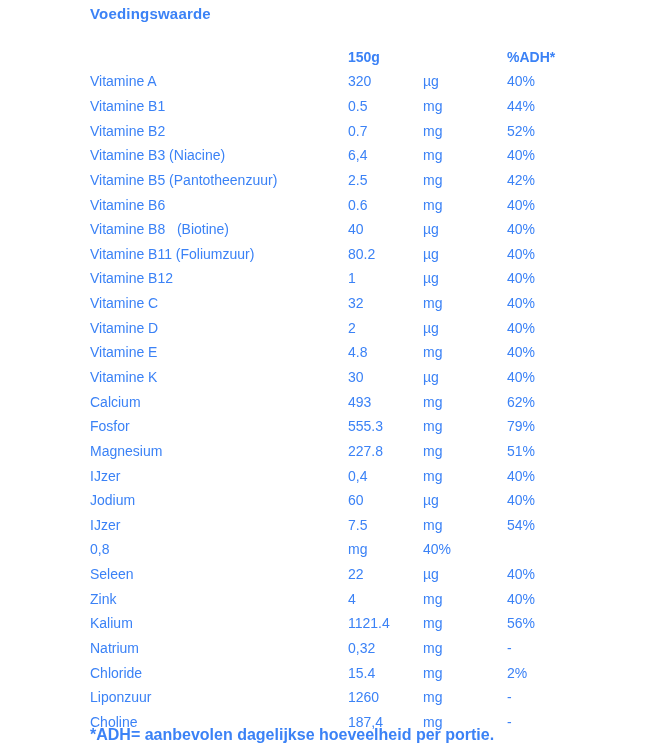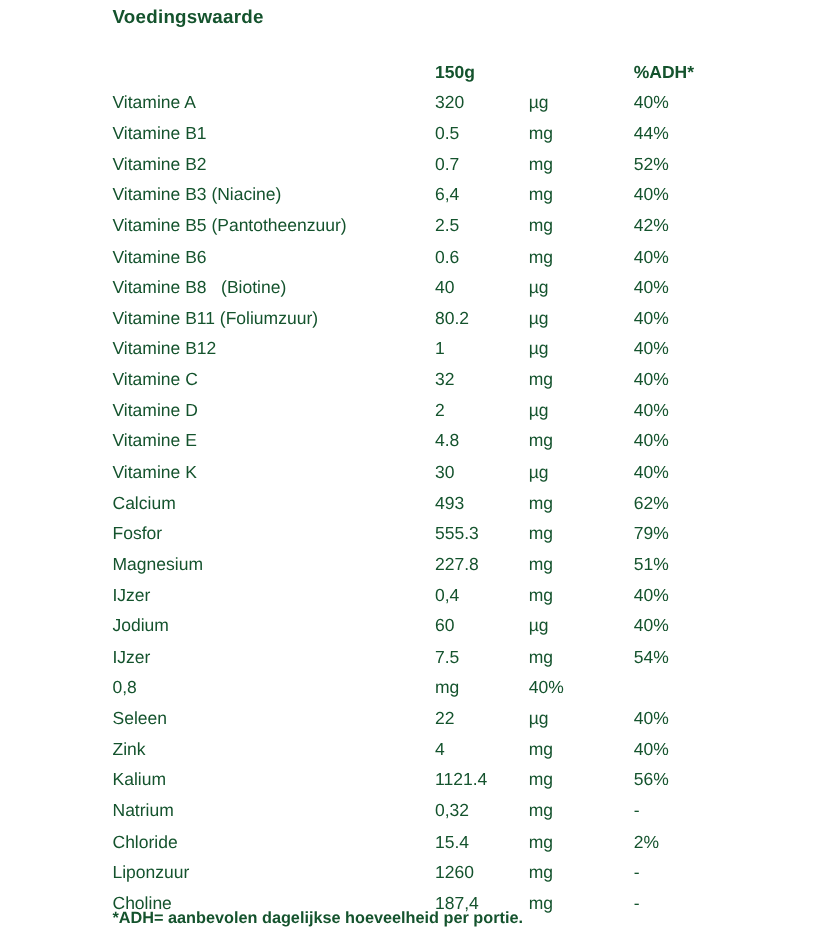--- a/index.html
+++ b/index.html
@@ -6,21 +6,21 @@
     margin: 0;
     padding: 0;
     background: #ffffff;
   }
   .page {
     position: relative;
     width: 650px;
     height: 750px;
     background: #ffffff;
     font-family: "Liberation Sans", sans-serif;
-    color: #14532d;
+    color: #3b82f6;
     overflow: hidden;
   }
   .title {
     position: absolute;
     left: 90px;
     top: 5px;
     font-size: 15px;
     font-weight: bold;
     letter-spacing: 0.2px;
     white-space: pre;
@@ -45,21 +45,21 @@
     margin-top: 16px;
   }
   .cell {
     white-space: pre;
     overflow: visible;
   }
   .footnote {
     position: absolute;
     left: 90px;
     top: 726px;
-    font-size: 13px;
+    font-size: 16px;
     font-weight: bold;
     white-space: pre;
   }
 </style>
 </head>
 <body>
 
 <div class="page">
 
   <div class="title">Voedingswaarde</div>

